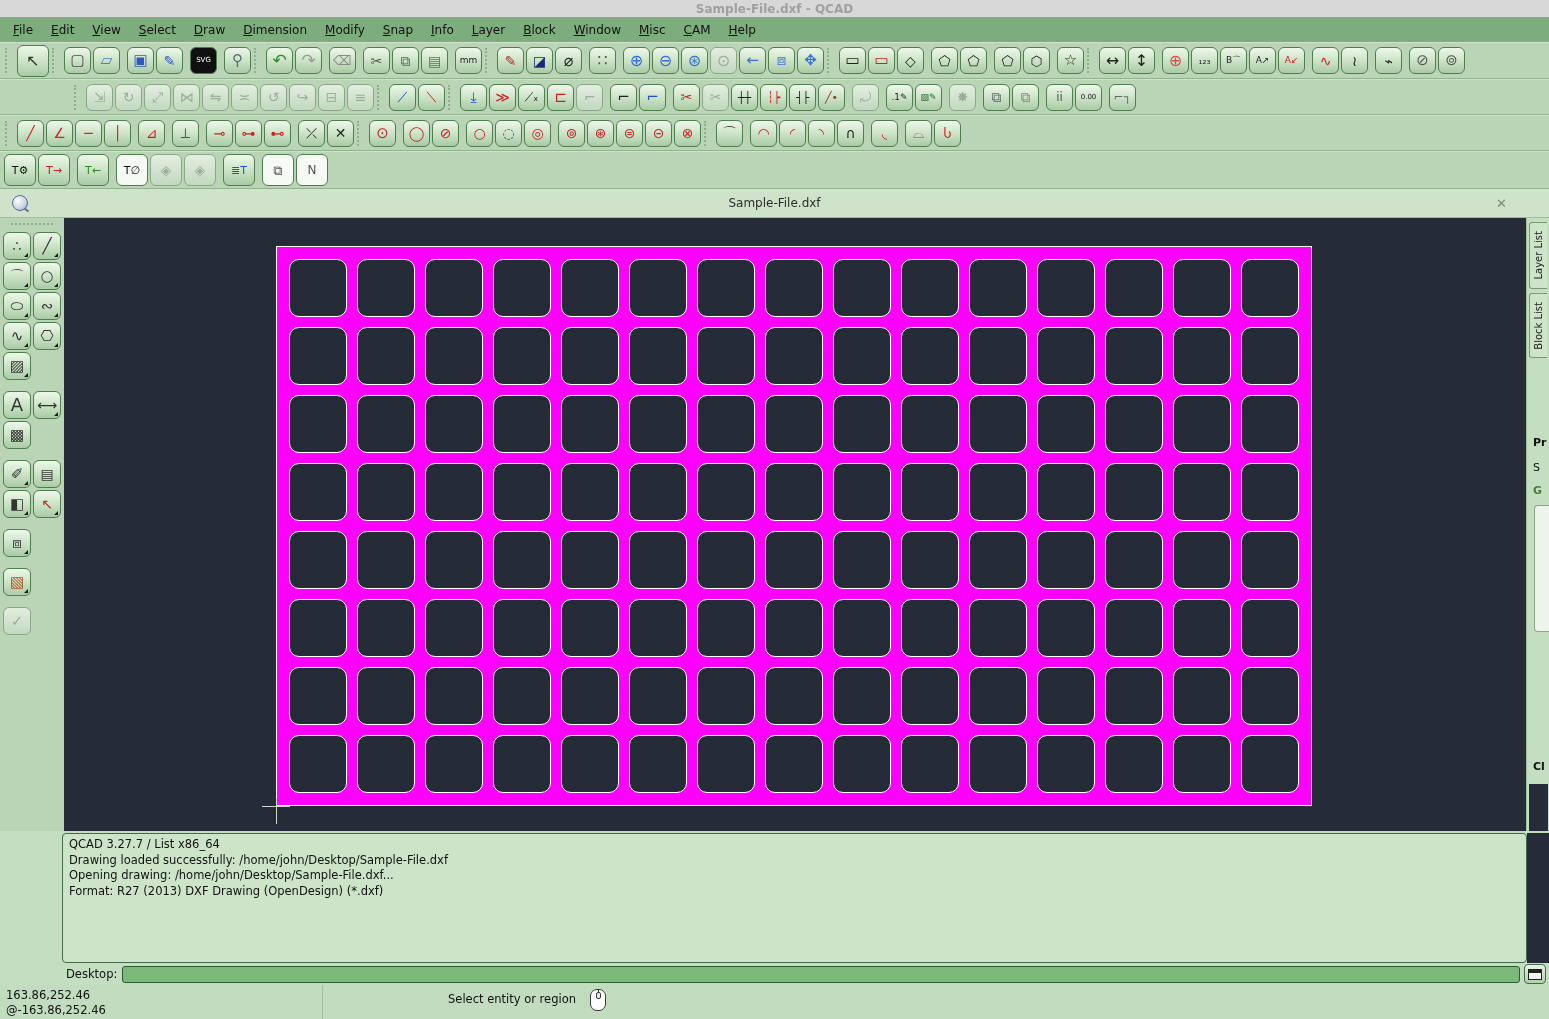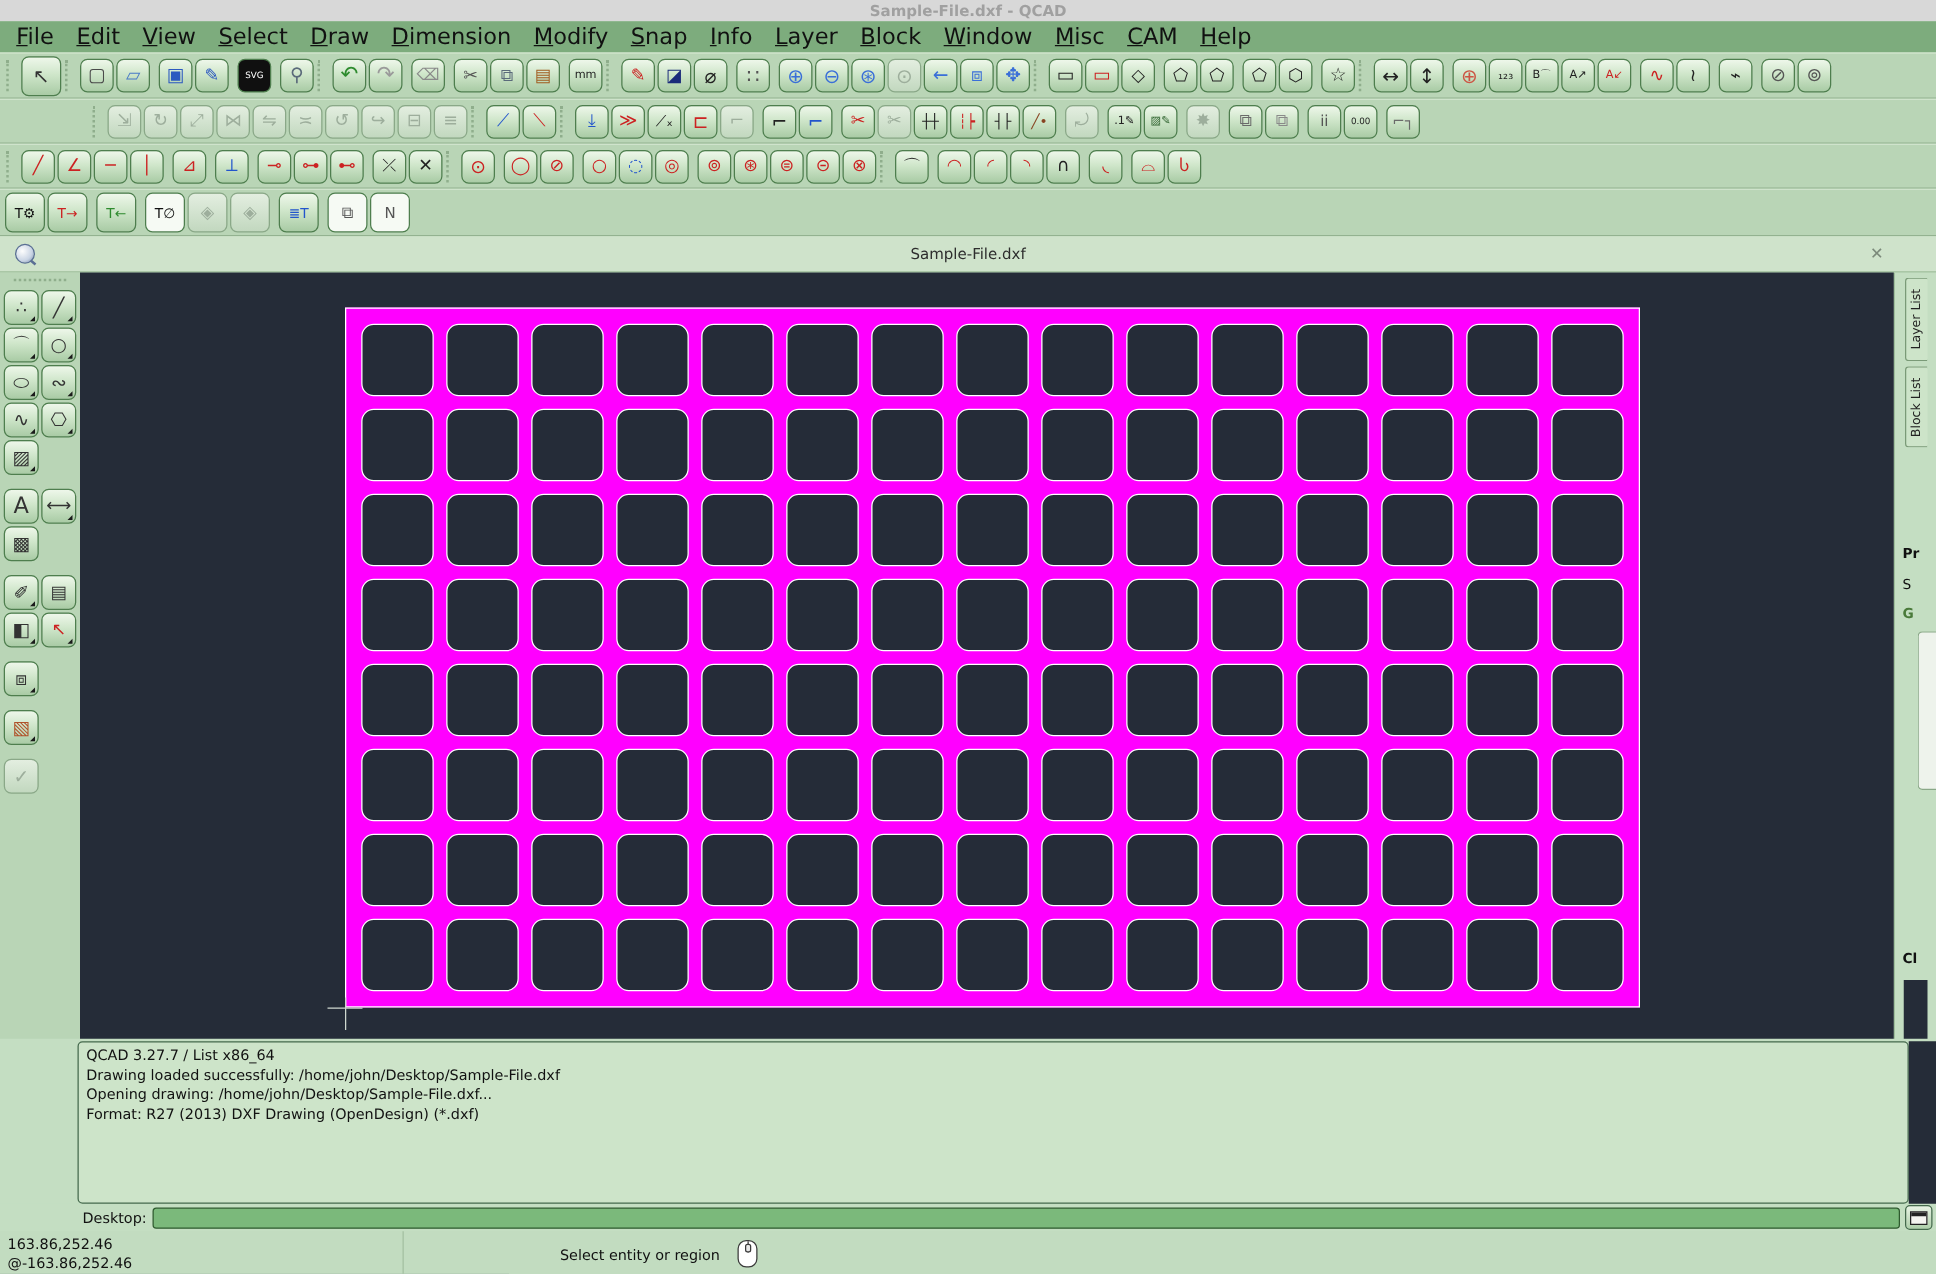--- a/index.html
+++ b/index.html
@@ -4,21 +4,21 @@
 <style>
   html,body{margin:0;padding:0;}
   body{
     width:1549px;height:1019px;overflow:hidden;position:relative;
     font-family:"DejaVu Sans",sans-serif;background:#c2dcc0;
     -webkit-font-smoothing:antialiased;
   }
   .titlebar{height:17px;background:#d8d8d8;display:flex;align-items:center;justify-content:center;
     font-size:12px;color:#a0a0a0;font-weight:bold;}
   .menubar{height:25px;background:#7dac7d;display:flex;align-items:center;padding-left:4px;}
-  .menu-item{font-size:18px;color:#111;padding:3px 9px;cursor:default;}
+  .menu-item{font-size:12px;color:#111;padding:3px 9px;cursor:default;}
   .menu-item .u{text-decoration:underline;}
   .toolbar{background:#b9d5b6;border-top:1px solid #cfe3cc;border-bottom:1px solid #93b290;
     display:flex;align-items:center;padding:2px 3px;box-sizing:border-box;}
   .tb1{height:37px;}
   .tb2{height:36px;padding-left:72px;}
   .tb3{height:36px;}
   .tb4{height:38px;}
   .tbtn{width:27px;height:27px;flex:0 0 auto;border:1px solid #4e7e4e;border-radius:6px;
     background:linear-gradient(#eef7ea,#cfe6ca 45%,#a9cba5);display:flex;align-items:center;justify-content:center;
     margin:0 1px;position:relative;box-sizing:border-box;}
@@ -55,21 +55,21 @@
   .pspacer{width:28px;height:28px;}
   .canvas{flex:1;position:relative;overflow:hidden;}
   .panel{position:absolute;left:212px;top:28px;width:1036px;height:560px;
     border:1px solid #ffffff;box-sizing:border-box;}
   .holes{position:absolute;left:0;top:0;right:0;bottom:0;display:grid;
     grid-template-columns:repeat(15,1fr);grid-template-rows:repeat(8,1fr);gap:10px;padding:12px;}
   .hole{border:1px solid #ffffff;border-radius:10px;}
   .origin{position:absolute;left:212px;top:588px;width:0;height:0;}
   .origin .oh{position:absolute;left:-14px;top:0;width:28px;height:1px;background:#cfd8cf;}
   .origin .ov{position:absolute;left:0;top:-8px;width:1px;height:26px;background:#cfd8cf;}
-  .sidestrip{width:34px;background:#c4dec2;display:flex;flex-direction:column;align-items:center;
+  .sidestrip{width:23px;background:#c4dec2;display:flex;flex-direction:column;align-items:center;
     border-left:1px solid #9ebf9b;box-sizing:border-box;}
   .vtab{width:17px;background:#cde4c9;border:1px solid #7a9a77;border-right:none;border-radius:3px 0 0 3px;
     display:flex;align-items:center;justify-content:center;margin-top:4px;padding:8px 0;}
   .vtab span{writing-mode:vertical-rl;transform:rotate(180deg);font-size:10px;color:#222;}
   .frag{font-size:11px;color:#111;align-self:flex-start;padding-left:6px;}
   .frag.b{font-weight:bold;}
   .frag.g{color:#4a7a3a;font-weight:bold;}
   .sidebox{width:14px;height:125px;align-self:flex-end;background:#eef3ec;
     border:1px solid #8aa888;border-right:none;border-radius:4px 0 0 4px;}
   .sidedark{width:19px;margin-top:auto;height:47px;}
@@ -83,21 +83,21 @@
   .cmd-input{flex:1;height:15px;background:#7bb97b;border:1px solid #2e5a2e;border-radius:3px;
     font-family:"DejaVu Sans",sans-serif;font-size:11px;color:#000;padding:0 4px;}
   .cmdbtn{width:20px;height:18px;border:1px solid #44694c;border-radius:4px;margin:0 3px 0 4px;
     background:linear-gradient(#e8f3e4,#aecfaa);display:flex;align-items:center;justify-content:center;}
   .cmdbtn .win{width:12px;height:9px;border:1px solid #222;background:#f4f4f0;position:relative;}
   .cmdbtn .win::before{content:'';position:absolute;left:0;top:0;right:0;height:3px;background:#222;}
   .statusbar{height:35px;background:#c2dcc0;display:flex;font-size:11.5px;color:#111;}
   .sfield{padding:3px 6px;line-height:15px;box-sizing:border-box;}
   .sf1{width:323px;border-right:1px solid #a3bfa0;}
   .sf2{width:327px;border-right:1px solid #a3bfa0;}
-  .sf3{flex:1;display:flex;align-items:center;padding-left:125px;}
+  .sf3{flex:1;display:flex;align-items:flex-start;padding-left:125px;}
   .sf3 .hint{margin-top:4px;}
   .mouse{width:14px;height:20px;border:1px solid #3a3a3a;border-radius:7px;background:#fff;
     position:relative;margin-left:14px;margin-top:1px;}
   .mouse::before{content:'';position:absolute;left:50%;top:0;width:1px;height:9px;background:#3a3a3a;}
   .mouse::after{content:'';position:absolute;left:50%;top:2px;width:3px;height:5px;margin-left:-1.5px;
     border:1px solid #3a3a3a;border-radius:2px;background:#e8e8e8;}
   .sf4{width:340px;border-left:1px dotted #8fae8c;padding-top:7px;padding-left:10px;}
 </style>
 </head>
 <body>

